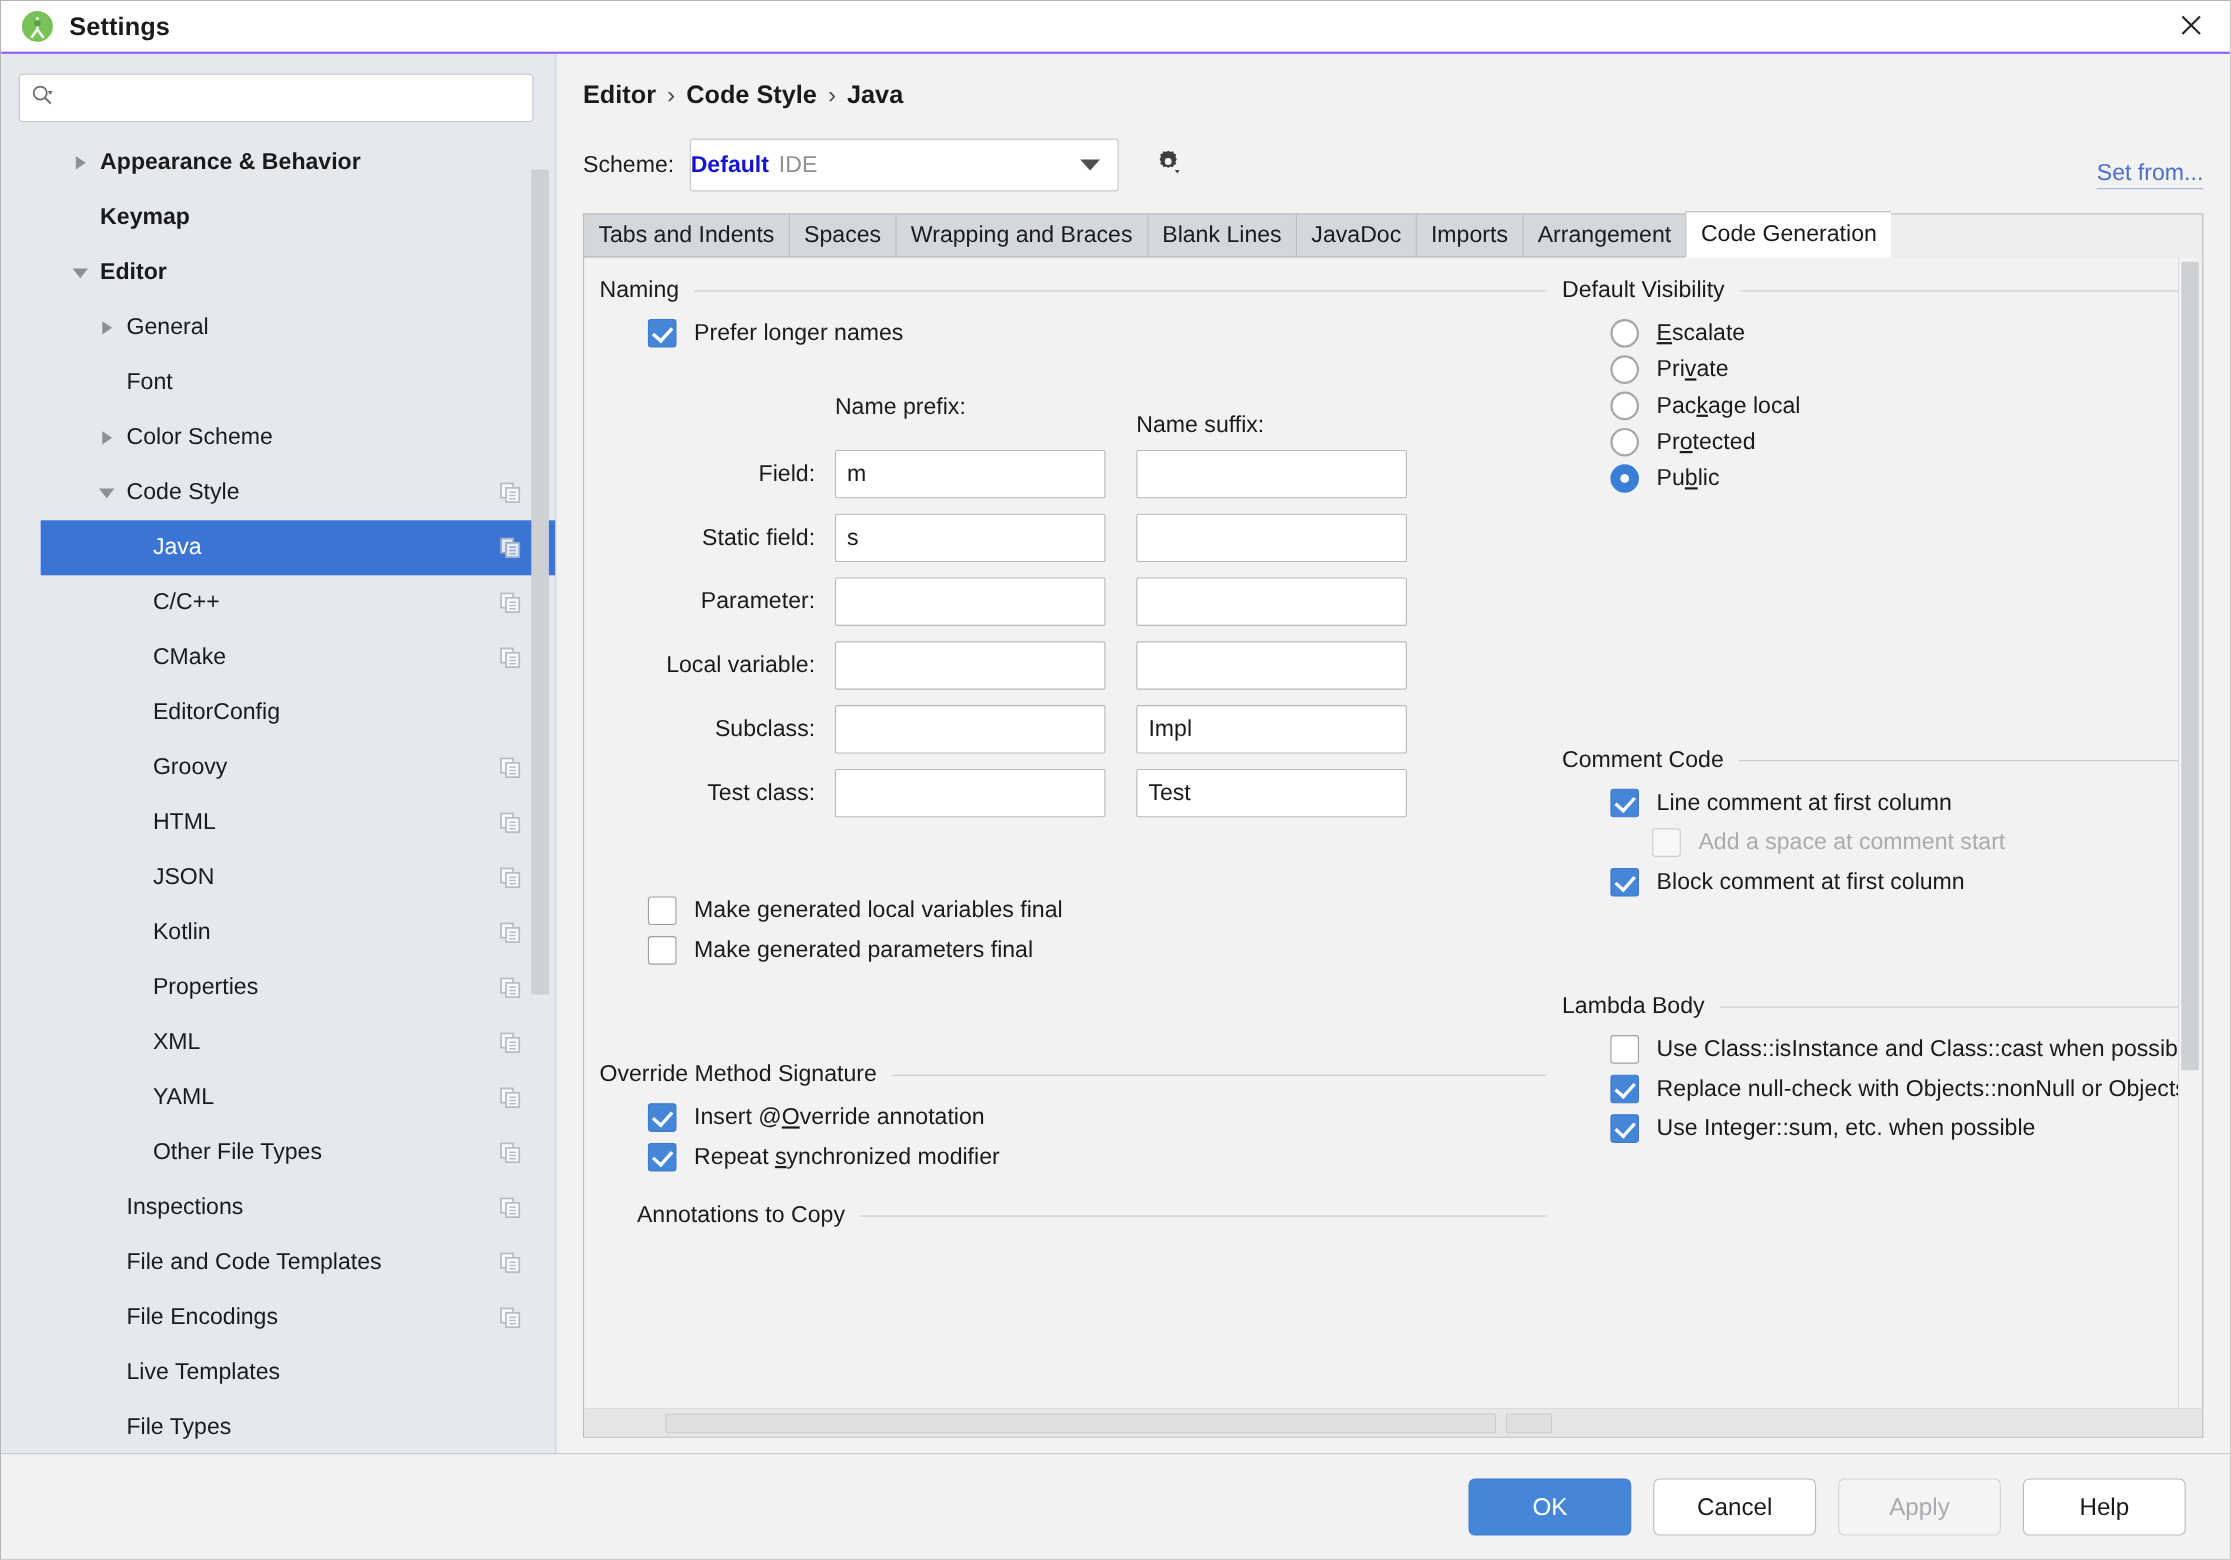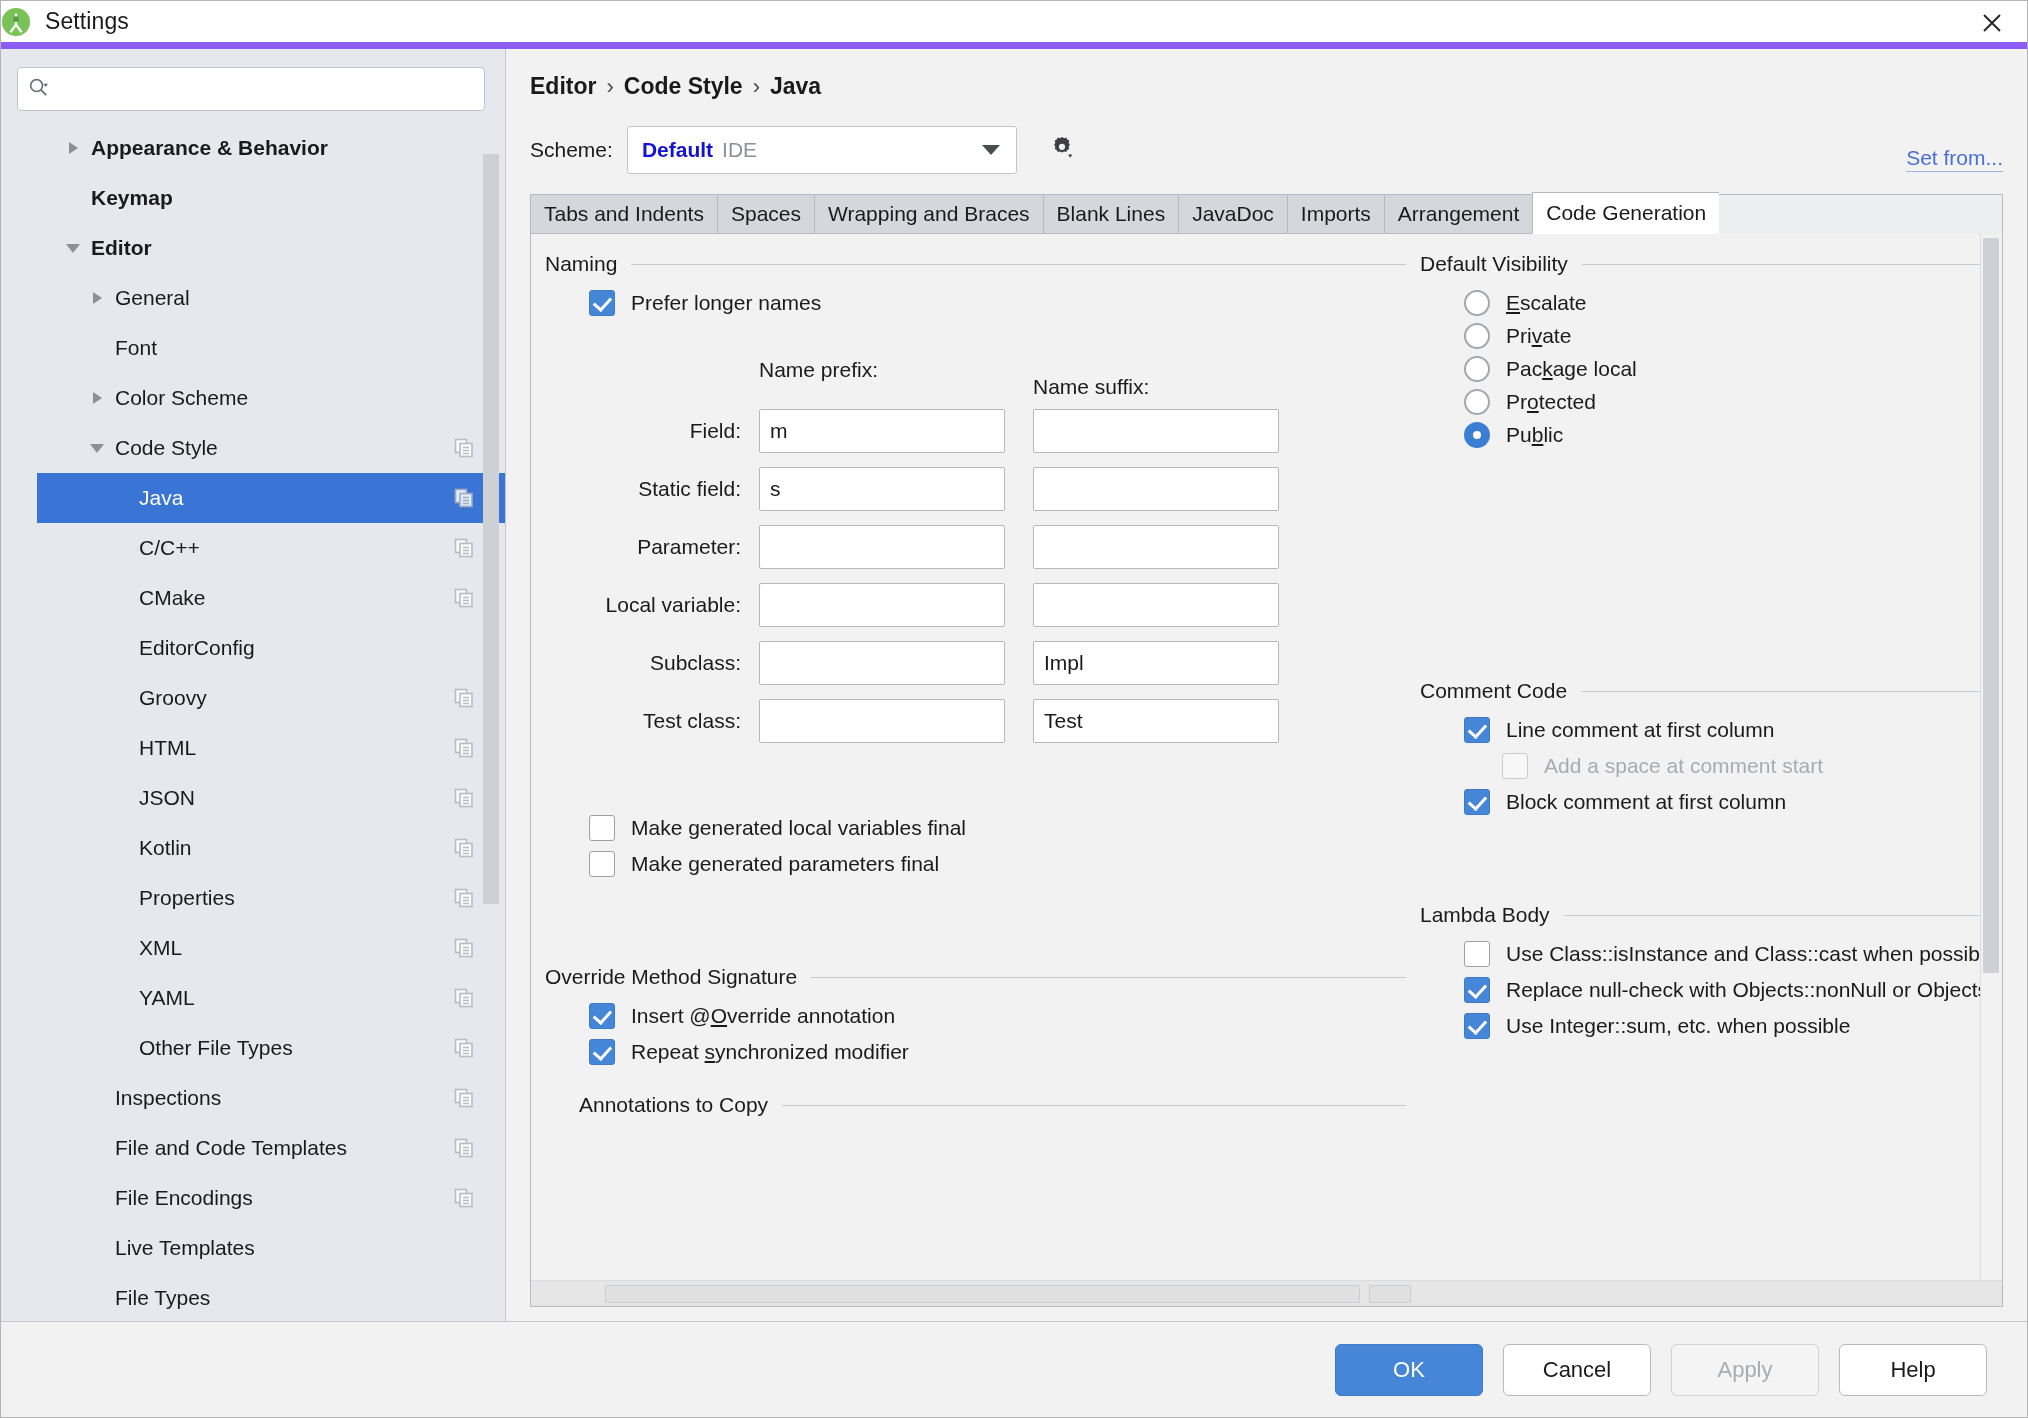--- a/index.html
+++ b/index.html
@@ -17,22 +17,24 @@
     background: #f2f2f2;
     border: 1px solid #b4b4b4;
     display: flex; flex-direction: column;
   }
 
   
   .titlebar {
     height: 48px; flex: none;
     background: #ffffff;
     display: flex; align-items: center;
+    padding-left: 18px;
     position: relative;
-    border-bottom: 7px solid #8b5cf6;
+    border-bottom: 2px solid #8b5cf6;
+    font-weight: bold;
   }
   .app-icon { width: 30px; height: 30px; flex: none; margin-right: 14px; }
   .title-text {
     font-size: 23px; color: #1a1a1a; letter-spacing: .1px;
   }
   .close-btn {
     position: absolute; right: 0; top: 0;
     width: 70px; height: 48px;
     display: flex; align-items: center; justify-content: center;
     cursor: pointer;
@@ -102,21 +104,21 @@
   .content-head { padding: 24px 36px 0 24px; flex: none; position: relative; }
   .breadcrumb { font-size: 23px; color: #1a1a1a; display: flex; align-items: center; gap: 10px; }
   .crumb { font-weight: bold; }
   .crumb.link { cursor: pointer; }
   .crumb-sep { color: #4a4a4a; font-weight: normal; font-size: 22px; }
   .scheme-row { display: flex; align-items: center; margin-top: 26px; gap: 14px; }
   .scheme-label { font-size: 21px; color: #1a1a1a; }
   .combo {
     width: 390px; height: 48px; background: #fff;
     border: 1px solid #c2c6ca; border-radius: 3px;
-    display: flex; align-items: center; padding: 0 14px;
+    display: flex; align-items: center; padding: 0 0;
     position: relative; cursor: pointer;
   }
   .combo-default { color: #1313d6; font-weight: bold; font-size: 21px; }
   .combo-ide { color: #8d9094; font-size: 21px; margin-left: 9px; }
   .combo-arrow {
     position: absolute; right: 16px; width: 0; height: 0;
     border-left: 9px solid transparent; border-right: 9px solid transparent;
     border-top: 10px solid #4a4e52;
   }
   .gear { margin-left: 16px; width: 34px; height: 34px; cursor: pointer; position: relative; }

